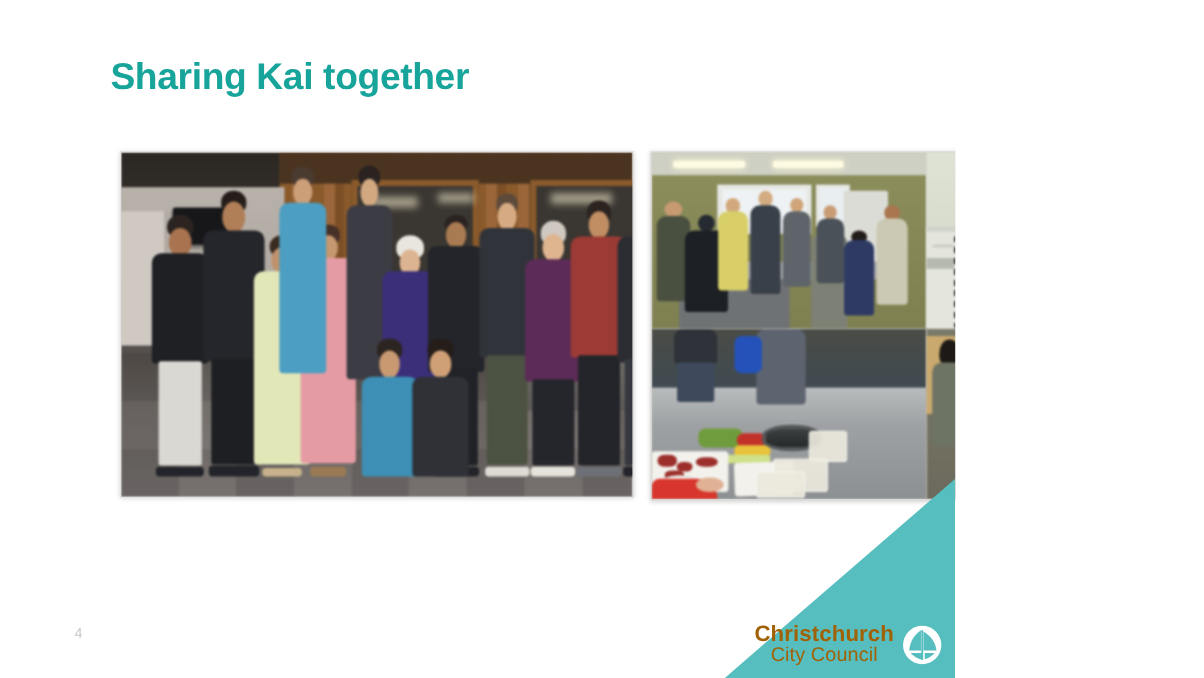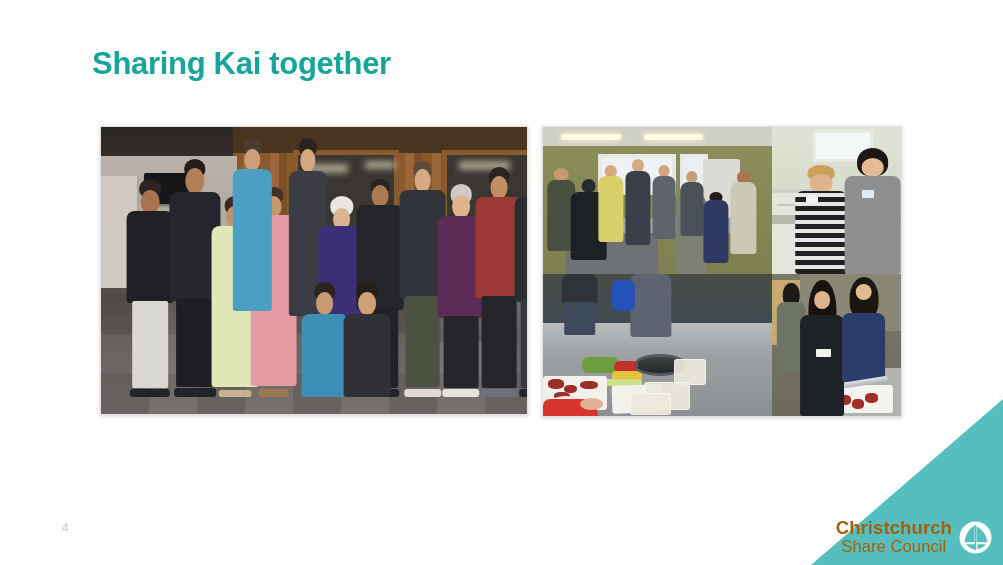--- a/index.html
+++ b/index.html
@@ -4,21 +4,21 @@
 <style>
   * { box-sizing: border-box; margin: 0; padding: 0; }
   html, body {
     width: 1003px; height: 565px;
     background: #ffffff;
     font-family: "Liberation Sans", sans-serif;
     overflow: hidden;
   }
   #slide {
     position: relative;
-    width: 1003px; height: 565px;
+    width: 796px; height: 565px;
     background: #ffffff;
     overflow: hidden;
   }
 
   
   #slide-title {
     position: absolute;
     left: 92px; top: 46px;
     font-size: 31px;
     font-weight: bold;
@@ -438,21 +438,21 @@
   </div>
 
 
   <div id="page-number">4</div>
 
   <div id="corner-accent"></div>
 
   <div id="logo">
     <div id="logo-text">
       <div id="logo-line1">Christchurch</div>
-      <div id="logo-line2">Share Council</div>
+      <div id="logo-line2">City Council</div>
     </div>
     <svg id="logo-mark" viewBox="0 0 64 64" aria-hidden="true">
       <circle cx="32" cy="32" r="31" fill="#ffffff"></circle>
       <path d="M30 8 C18 16 12 28 11 41 L30 41 Z" fill="#56BEBE"></path>
       <path d="M34 10 L34 41 L55 41 C54 28 46 17 34 10 Z" fill="#56BEBE"></path>
       <rect x="30.5" y="8" width="3" height="48" fill="#56BEBE"></rect>
       <path d="M13 45 C20 52 27 55 32 56 L32 45 Z" fill="#56BEBE"></path>
       <path d="M36 45 L36 55 C43 53 48 50 52 45 Z" fill="#56BEBE"></path>
     </svg>
   </div>

